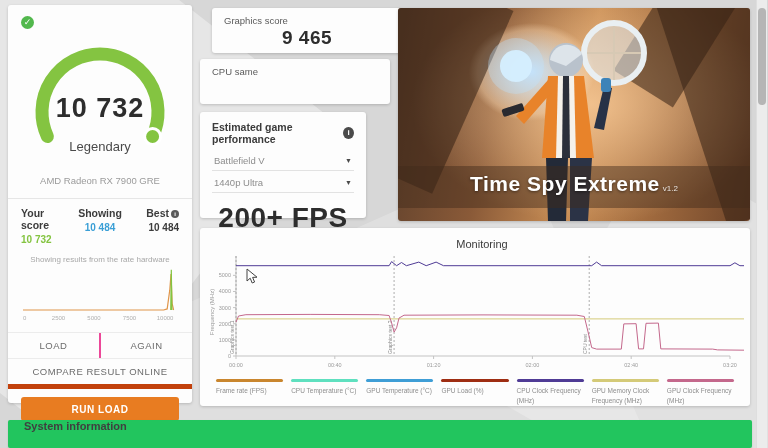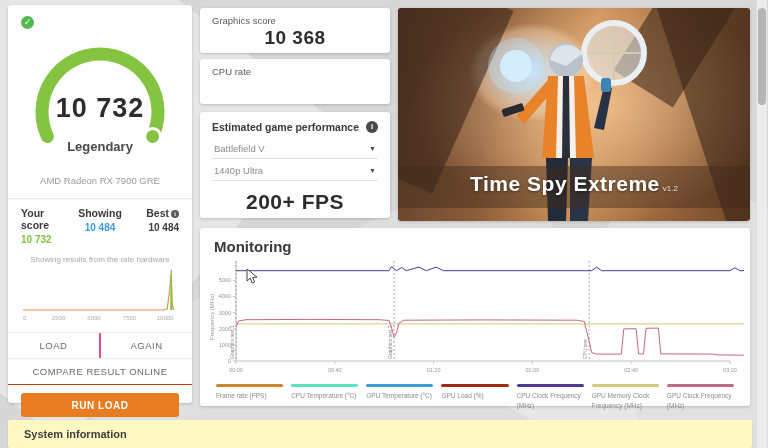--- a/index.html
+++ b/index.html
@@ -10,77 +10,77 @@
   .bg3{width:300px;height:300px;left:560px;top:200px;transform:rotate(30deg);background:rgba(255,255,255,.25);}
   .card{position:absolute;background:#fdfdfd;border-radius:3px;box-shadow:0 1px 3px rgba(0,0,0,.18);}
   
   .left-panel{left:8px;top:5px;width:184px;height:398px;}
   .lp-head{display:flex;align-items:center;gap:6px;padding:11px 13px 2px 13px;}
   .lp-title{font-size:11px;font-weight:bold;color:#3b3b3b;}
   .check{width:13px;height:13px;border-radius:50%;background:#52b84d;color:#fff;font-size:9px;line-height:13px;text-align:center;flex:0 0 auto;}
   .gauge-wrap{position:relative;height:128px;margin-top:4px;}
   .gauge-wrap svg{position:absolute;left:50%;transform:translateX(-50%);}
   .gauge-score{position:absolute;width:100%;text-align:center;top:58px;font-size:27px;font-weight:bold;color:#2d2d2d;letter-spacing:1px;}
-  .gauge-grade{position:absolute;width:100%;text-align:center;top:104px;font-size:13px;color:#4a4a4a;font-weight:bold;}
+  .gauge-grade{position:absolute;width:100%;text-align:center;top:104px;font-size:13px;color:#4a4a4a;}
   .lp-hw{text-align:center;font-size:9.5px;color:#9b9b9b;margin-top:12px;}
   .lp-divider{border-top:1px solid #e6e6e6;margin:12px 0 0 0;}
   .stats{display:flex;padding:8px 13px 0 13px;}
   .stat{flex:1;text-align:center;}
   .stat:first-child{text-align:left;}
   .stat:last-child{text-align:right;}
   .stat .h{font-size:10.5px;font-weight:bold;color:#3c3c3c;}
   .stat .v{font-size:10px;font-weight:bold;margin-top:3px;}
   .v-green{color:#84c441;} .v-blue{color:#3a9fd6;} .v-dark{color:#3c3c3c;}
   .best-i{display:inline-block;width:8px;height:8px;border-radius:50%;background:#5a5a5a;color:#fff;font-size:6px;line-height:8px;text-align:center;vertical-align:1px;margin-left:2px;}
   .lp-note{text-align:center;font-size:8px;color:#a8a8a8;margin-top:10px;}
   .hist{display:block;margin:4px auto 0 auto;}
   .lp-btnrow{display:flex;border-top:1px solid #ececec;border-bottom:1px solid #ececec;margin-top:8px;}
   .lp-btn{flex:1;text-align:center;padding:7px 0;font-size:9.5px;color:#6b6b6b;letter-spacing:.5px;cursor:pointer;background:none;border:none;font-family:"Liberation Sans",sans-serif;}
   .lp-btnrow .lp-btn:first-child{border-right:2px solid #ec4899;}
-  .lp-compare{display:block;width:100%;text-align:center;padding:7px 0;font-size:9.5px;color:#6b6b6b;letter-spacing:.5px;border:none;border-bottom:1px solid #c2410c;background:none;cursor:pointer;font-family:"Liberation Sans",sans-serif;}
+  .lp-compare{display:block;width:100%;text-align:center;padding:7px 0;font-size:9.5px;color:#6b6b6b;letter-spacing:.5px;border:none;border-bottom:5px solid #c2410c;background:none;cursor:pointer;font-family:"Liberation Sans",sans-serif;}
   .lp-run{display:block;margin:8px 13px;width:158px;height:24px;background:#e87c21;border:none;border-radius:3px;color:#fff;font-size:10px;font-weight:bold;letter-spacing:.5px;cursor:pointer;font-family:"Liberation Sans",sans-serif;}
   
-  .gcard{left:200px;top:8px;width:190px;height:45px;}
+  .gcard{left:212px;top:8px;width:190px;height:45px;}
   .ccard{left:200px;top:59px;width:190px;height:45px;}
   .scorecard .lbl{font-size:9.5px;color:#5a5a5a;padding:7px 0 0 12px;}
   .scorecard .val{text-align:center;font-size:19px;font-weight:bold;color:#2d2d2d;margin-top:1px;letter-spacing:.5px;}
   
-  .perf{left:200px;top:112px;width:190px;height:106px;}
+  .perf{left:200px;top:112px;width:166px;height:106px;}
   .perf-head{display:flex;justify-content:space-between;align-items:center;padding:9px 12px 4px 12px;}
   .perf-title{font-size:10.5px;font-weight:bold;color:#3b3b3b;}
   .info-i{width:12px;height:12px;border-radius:50%;background:#4a4a4a;color:#fff;font-size:8px;line-height:12px;text-align:center;font-weight:bold;}
   .dd{display:flex;justify-content:space-between;align-items:center;margin:0 12px;padding:6px 2px 4px 2px;border-bottom:1px solid #e2e2e2;cursor:pointer;}
   .dd .txt{font-size:9.5px;color:#8d8d8d;}
   .dd .caret{font-size:7px;color:#4a4a4a;}
-  .perf-fps{text-align:center;font-size:21px;font-weight:bold;color:#2d2d2d;margin-top:9px;letter-spacing:.5px;}
+  .perf-fps{text-align:center;font-size:28px;font-weight:bold;color:#2d2d2d;margin-top:9px;letter-spacing:.5px;}
   
   .hero{left:398px;top:8px;width:352px;height:213px;overflow:hidden;background:
     radial-gradient(90px 70px at 38% 30%,rgba(200,230,255,.95),rgba(255,225,190,.35) 60%,transparent 70%),
     radial-gradient(240px 160px at 55% 45%,rgba(255,210,160,.75),transparent 75%),
     linear-gradient(100deg,#5d3f2b 0%,#8a5a38 28%,#c98e55 52%,#a06a3e 74%,#6f452a 100%);}
   .hero .crystal{position:absolute;background:rgba(52,32,20,.55);}
   .cr1{width:120px;height:200px;left:-40px;top:-30px;transform:rotate(24deg);}
   .cr2{width:90px;height:230px;right:-30px;top:-20px;transform:rotate(-18deg);background:rgba(70,40,22,.5);}
   .cr3{width:70px;height:120px;right:40px;top:-30px;transform:rotate(32deg);background:rgba(90,52,28,.45);}
   .hero-band{position:absolute;left:0;right:0;top:158px;height:42px;background:rgba(64,42,26,.45);}
   .hero-title-wrap{position:absolute;left:0;right:0;top:164px;text-align:center;color:#fff;text-shadow:0 1px 3px rgba(0,0,0,.5);}
   .hero-title{font-size:21px;font-weight:bold;letter-spacing:.5px;}
   .hero-ver{font-size:8px;opacity:.85;margin-left:3px;}
   
   .monitoring{left:200px;top:228px;width:550px;height:178px;}
-  .mon-title{font-size:15px;font-weight:bold;color:#3b3b3b;padding:10px 0 0 14px;}
+  .mon-title{font-size:11px;font-weight:normal;color:#3b3b3b;padding:10px 0 0 14px;text-align:center;}
   .mon-chart{display:block;margin:2px 0 0 6px;}
   .mon-legend{display:flex;padding:0 12px;margin-top:1px;}
   .leg-item{flex:1;padding:0 4px;}
   .leg-bar{height:3px;border-radius:2px;margin-bottom:4px;}
   .leg-lab{font-size:6.5px;color:#8d8d8d;line-height:1.5;}
   
   .scrollbar{position:absolute;right:1px;top:0;width:10px;height:448px;background:#ececec;border-left:1px solid #dedede;}
   .scroll-thumb{position:absolute;left:1px;top:8px;width:8px;height:97px;background:#b5b5b5;border-radius:4px;}
-  .sysbar{position:absolute;left:8px;top:420px;width:744px;height:28px;background:#fef9c3;border-radius:2px;box-shadow:0 1px 2px rgba(0,0,0,.12);display:flex;align-items:center;cursor:pointer;}
+  .sysbar{position:absolute;left:8px;top:420px;width:744px;height:28px;background:#22c55e;border-radius:2px;box-shadow:0 1px 2px rgba(0,0,0,.12);display:flex;cursor:pointer;}
   .sysbar .t{font-size:11px;font-weight:bold;color:#3f3f3f;padding-left:16px;}
   .cursor-glyph{position:absolute;left:246px;top:268px;z-index:40;}
 </style>
 </head>
 <body>
 
 <div class="stage">
   <div class="bgshape bg1"></div>
   <div class="bgshape bg2"></div>
   <div class="bgshape bg3"></div>
@@ -126,24 +126,24 @@
     <div class="lp-btnrow">
       <button class="lp-btn">LOAD</button>
       <button class="lp-btn">AGAIN</button>
     </div>
     <button class="lp-compare">COMPARE RESULT ONLINE</button>
     <button class="lp-run">RUN LOAD</button>
   </aside>
 
   <div class="card scorecard gcard">
     <div class="lbl">Graphics score</div>
-    <div class="val">10 368</div>
+    <div class="val">9 465</div>
   </div>
   <div class="card scorecard ccard">
-    <div class="lbl">CPU rate</div>
+    <div class="lbl">CPU same</div>
   </div>
 
   <div class="card perf">
     <div class="perf-head">
       <span class="perf-title">Estimated game performance</span>
       <span class="info-i">i</span>
     </div>
     <div class="dd">
       <span class="txt">Battlefield V</span>
       <span class="caret">▼</span>

